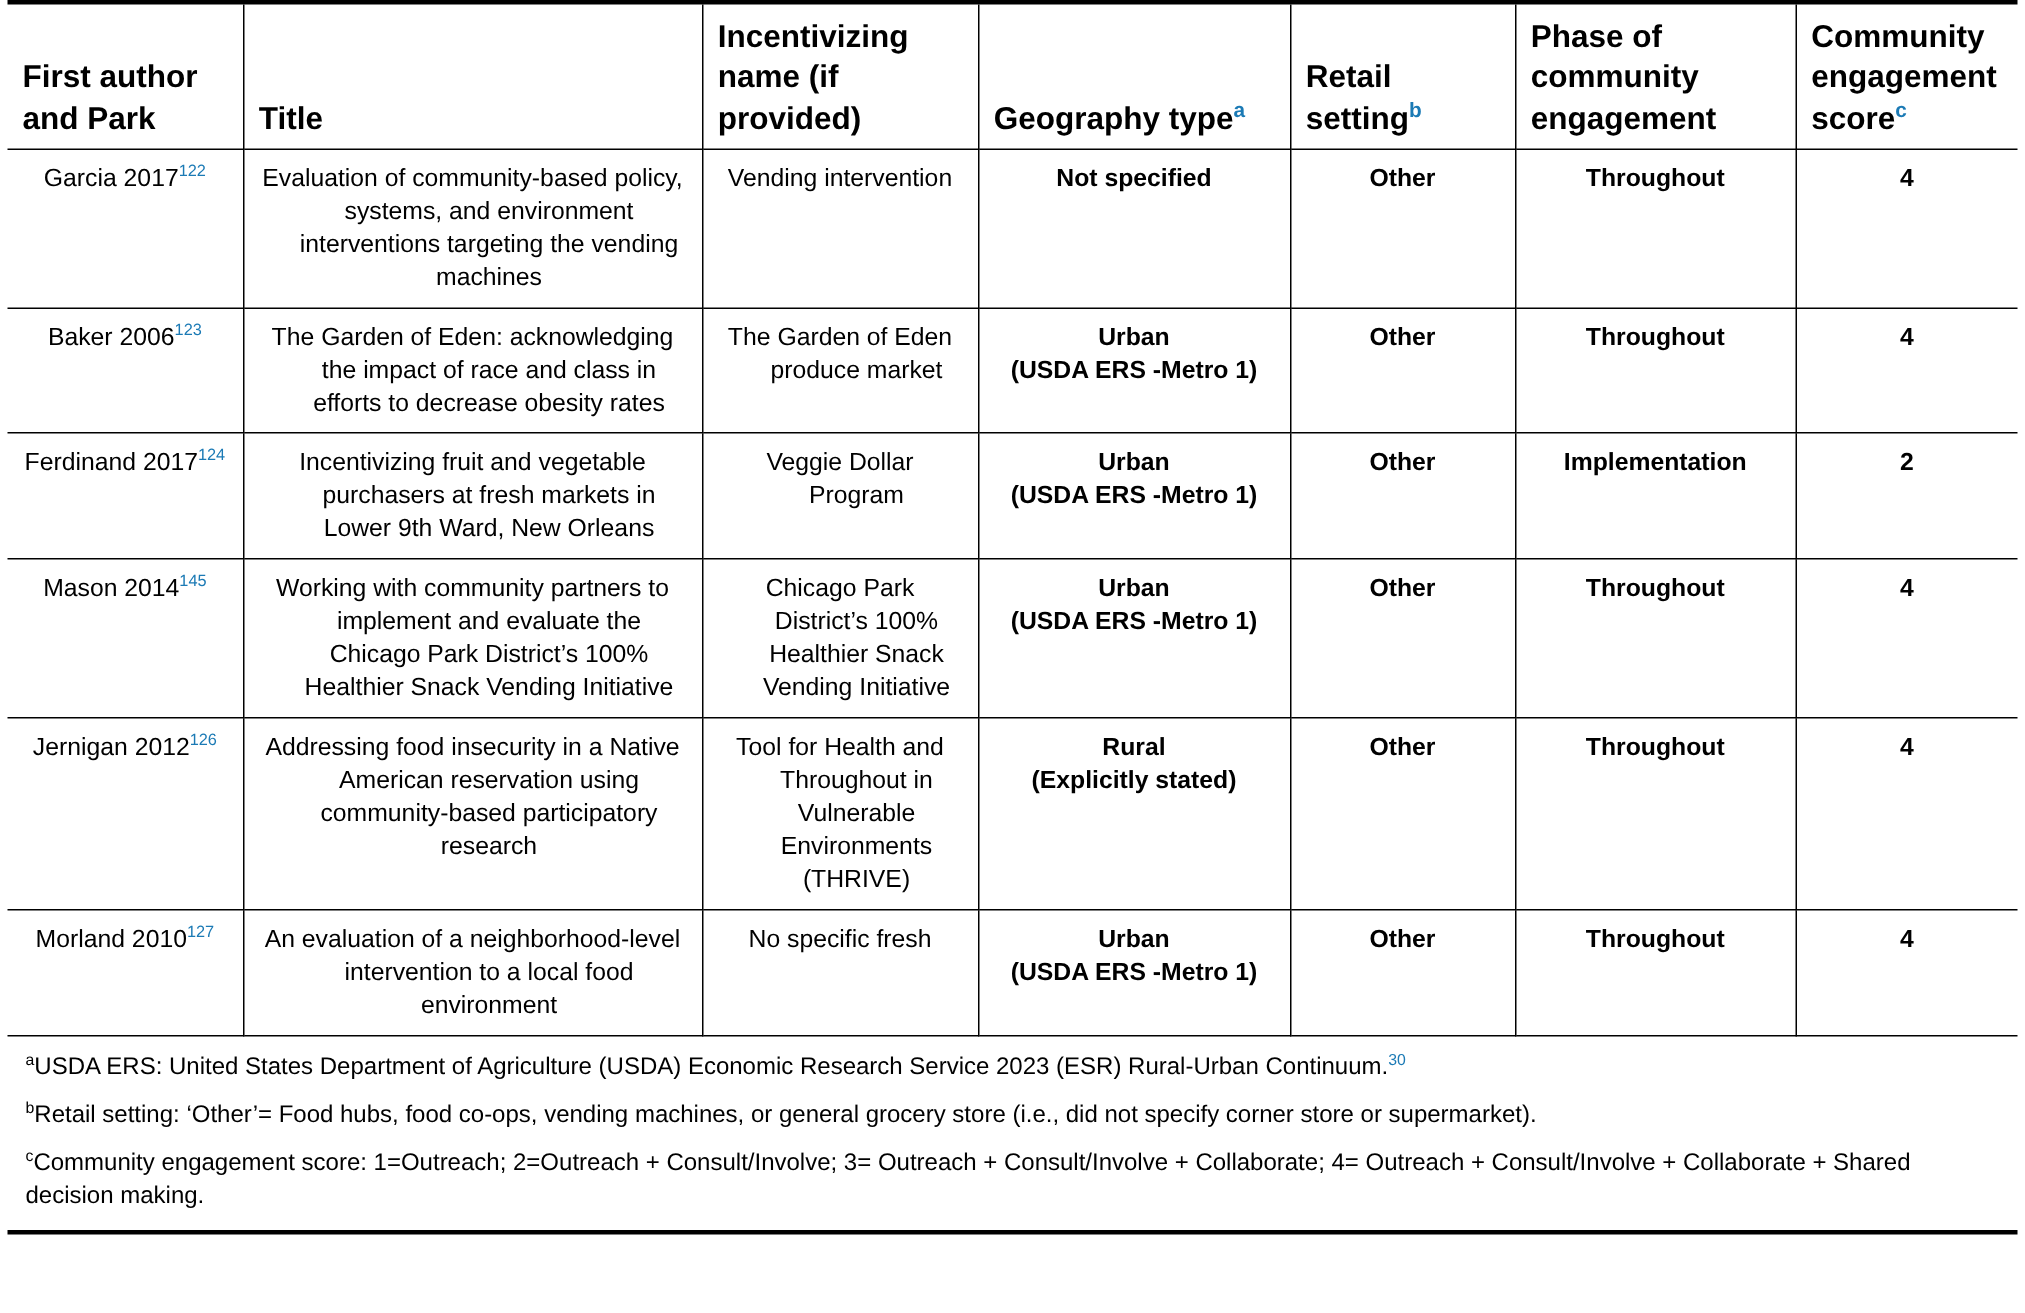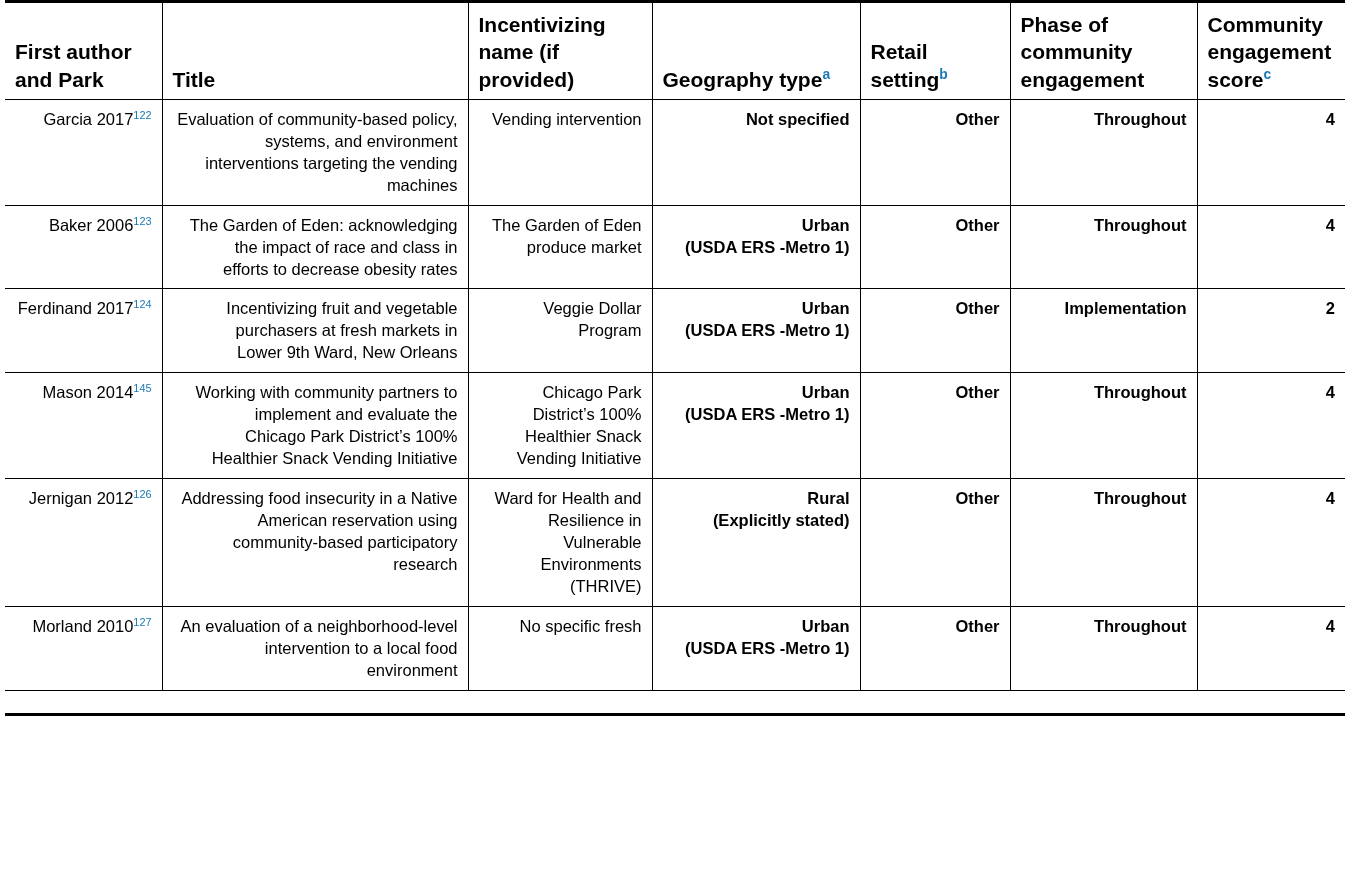--- a/index.html
+++ b/index.html
@@ -42,21 +42,21 @@
     padding:8px 10px 6px 10px;
     height:84px;
     box-sizing:border-box;
   }
   thead th:last-child{border-right:none;}
 
   tbody td{
     border-right:1px solid #000;
     border-bottom:1px solid #000;
     vertical-align:top;
-    text-align:right;
+    text-align:center;
     font-size:16.5px;
     line-height:1.33;
     padding:9px 10px 8px 10px;
     box-sizing:border-box;
   }
   tbody td:last-child{border-right:none;}
 
   
   .hang{
     padding-left:22px;
@@ -225,21 +225,21 @@
           </td>
         </tr>
         <tr>
           <td>
             <span class="hang">Jernigan 2012<sup class="ref">126</sup></span>
           </td>
           <td>
             <span class="hang">Addressing food insecurity in a Native American reservation using community-based participatory research</span>
           </td>
           <td>
-            <span class="hang">Ward for Health and Resilience in Vulnerable Environments (THRIVE)</span>
+            <span class="hang">Tool for Health and Throughout in Vulnerable Environments (THRIVE)</span>
           </td>
           <td>
             <span class="plain">Rural</span>
             <span class="plain">(Explicitly stated)</span>
           </td>
           <td>
             <span class="plain">Other</span>
           </td>
           <td>
             <span class="plain">Throughout</span>
@@ -269,14 +269,17 @@
             <span class="plain">Throughout</span>
           </td>
           <td>
             <span class="plain">4</span>
           </td>
         </tr>
       </tbody>
   </table>
 
   <div class="notes" id="notes">
+      <p class="note"><sup class="fn">a</sup><span>USDA ERS: United States Department of Agriculture (USDA) Economic Research Service 2023 (ESR) Rural-Urban Continuum.</span><sup class="ref">30</sup></p>
+      <p class="note"><sup class="fn">b</sup><span>Retail setting: ‘Other’= Food hubs, food co-ops, vending machines, or general grocery store (i.e., did not specify corner store or supermarket).</span></p>
+      <p class="note"><sup class="fn">c</sup><span>Community engagement score: 1=Outreach; 2=Outreach + Consult/Involve; 3= Outreach + Consult/Involve + Collaborate; 4= Outreach + Consult/Involve + Collaborate + Shared decision making.</span></p>
     </div>
 </div>
 
 </body></html>

